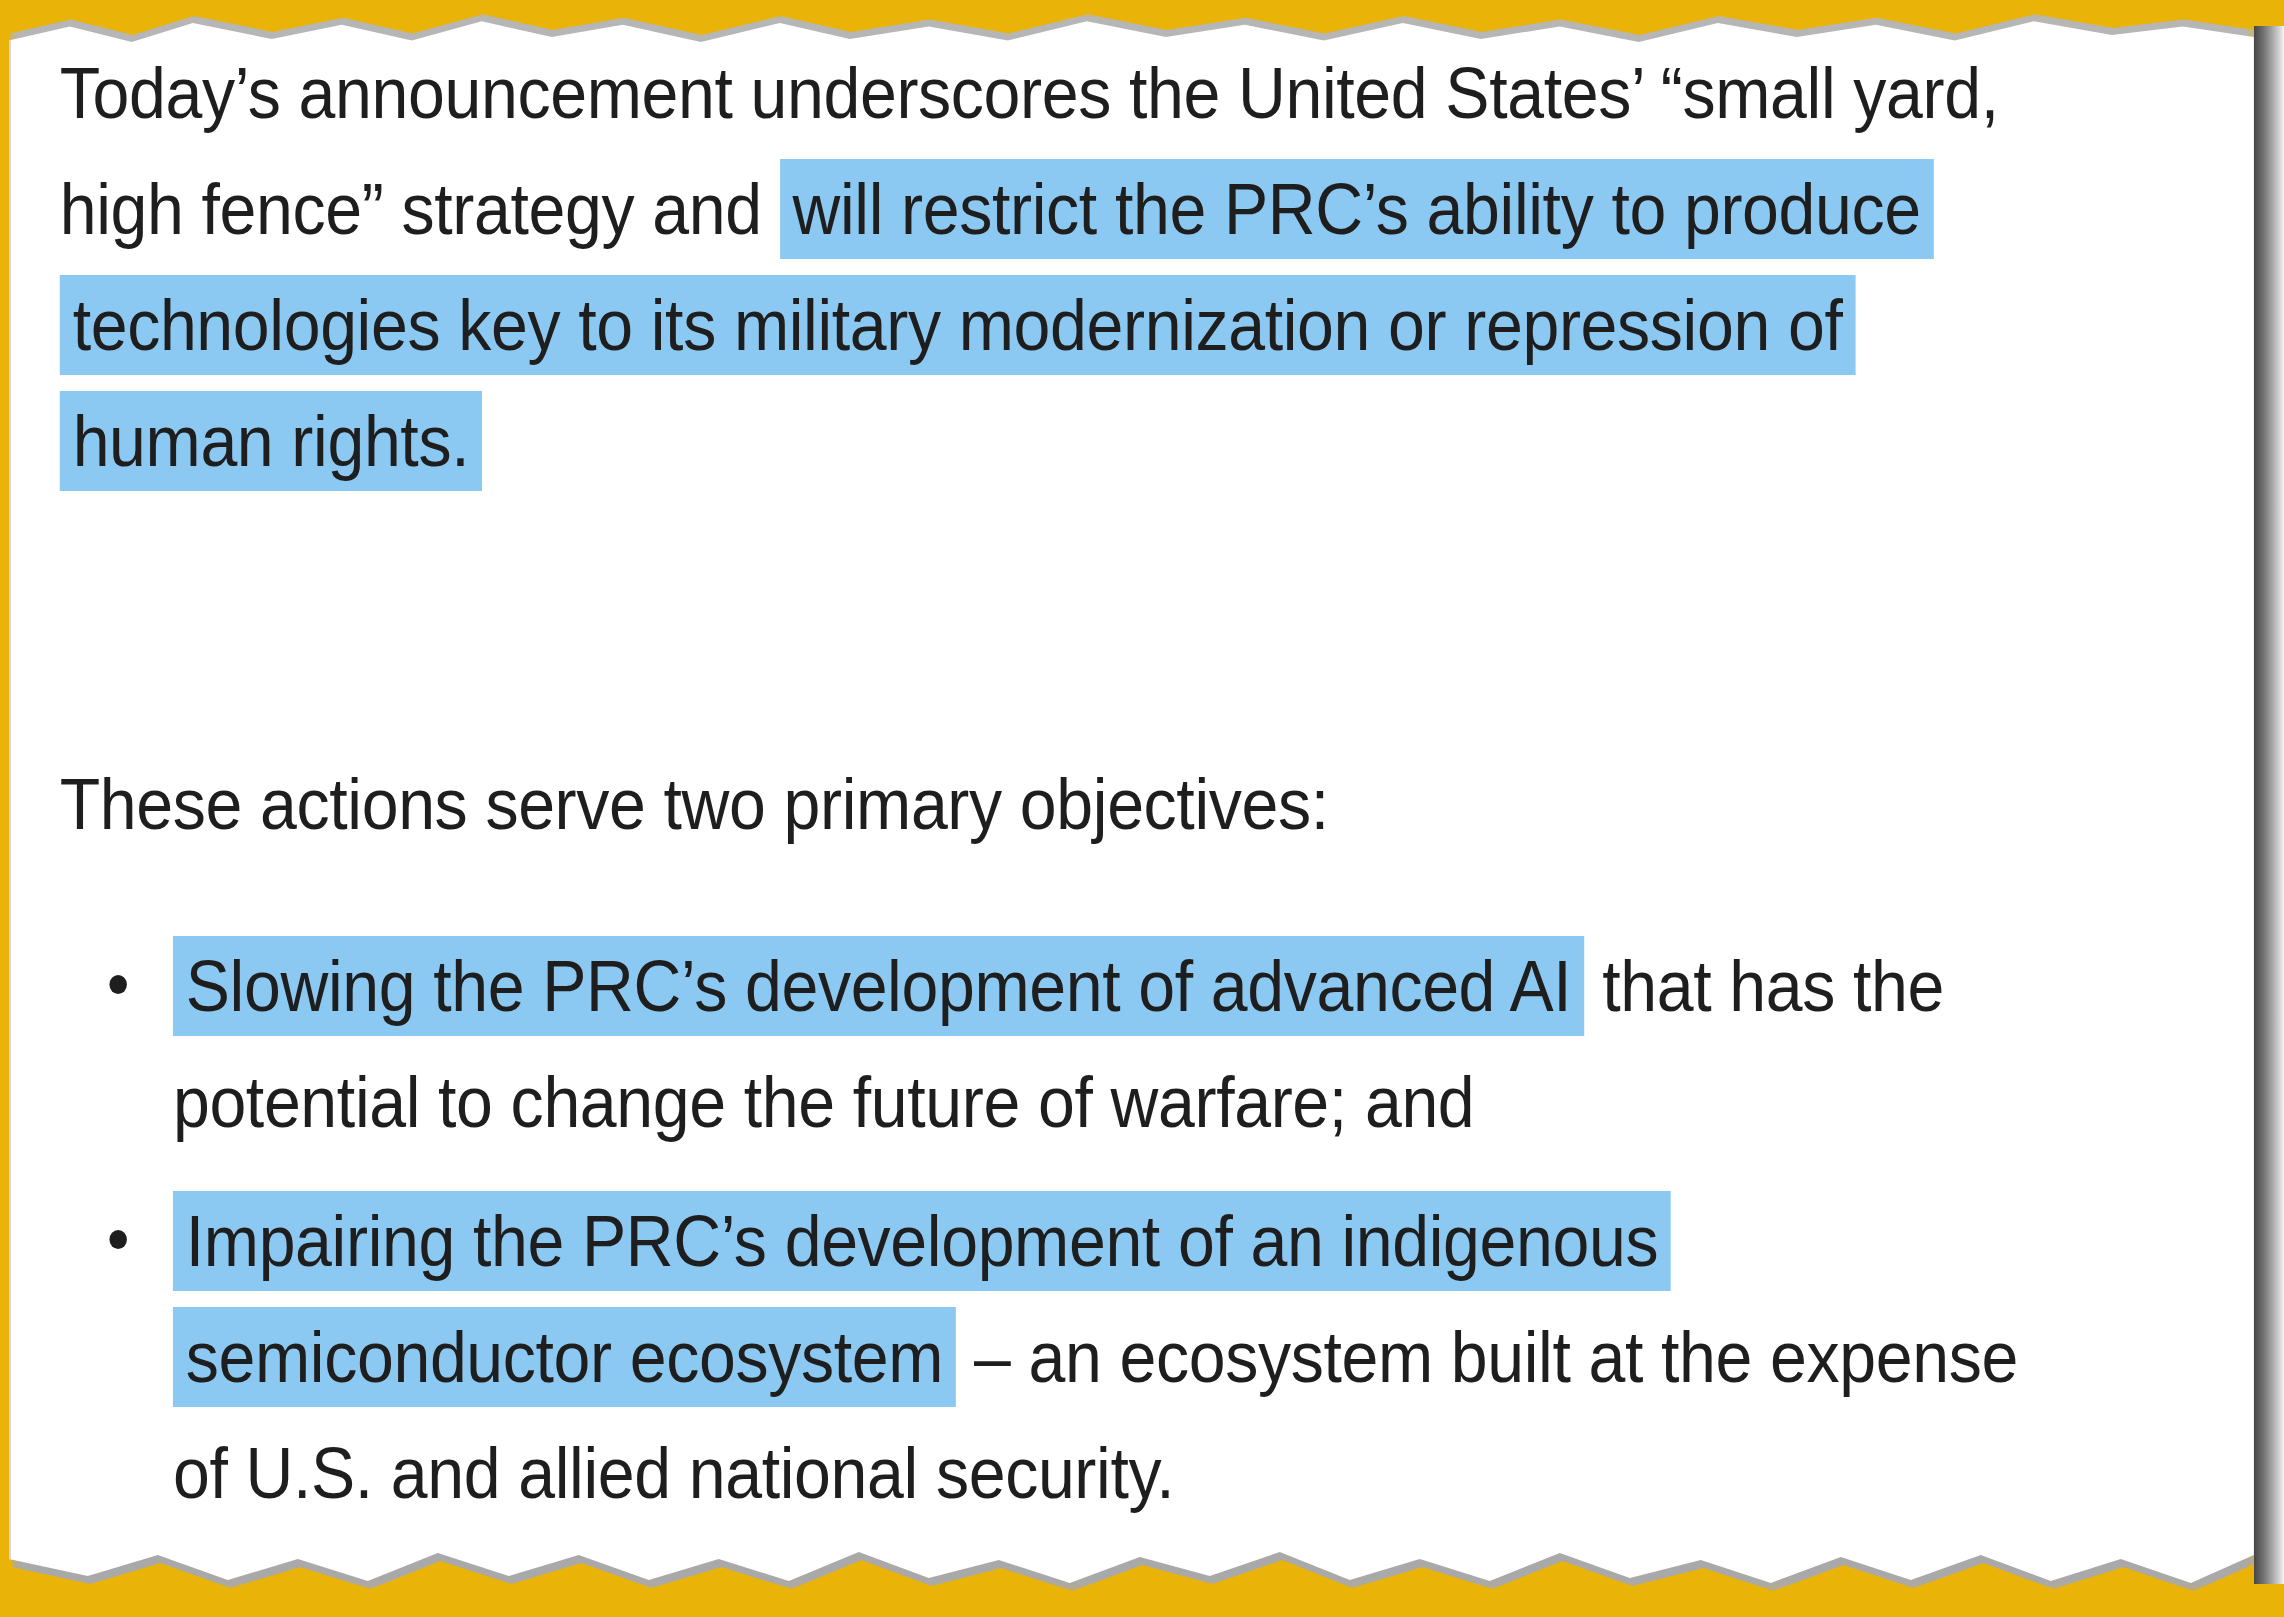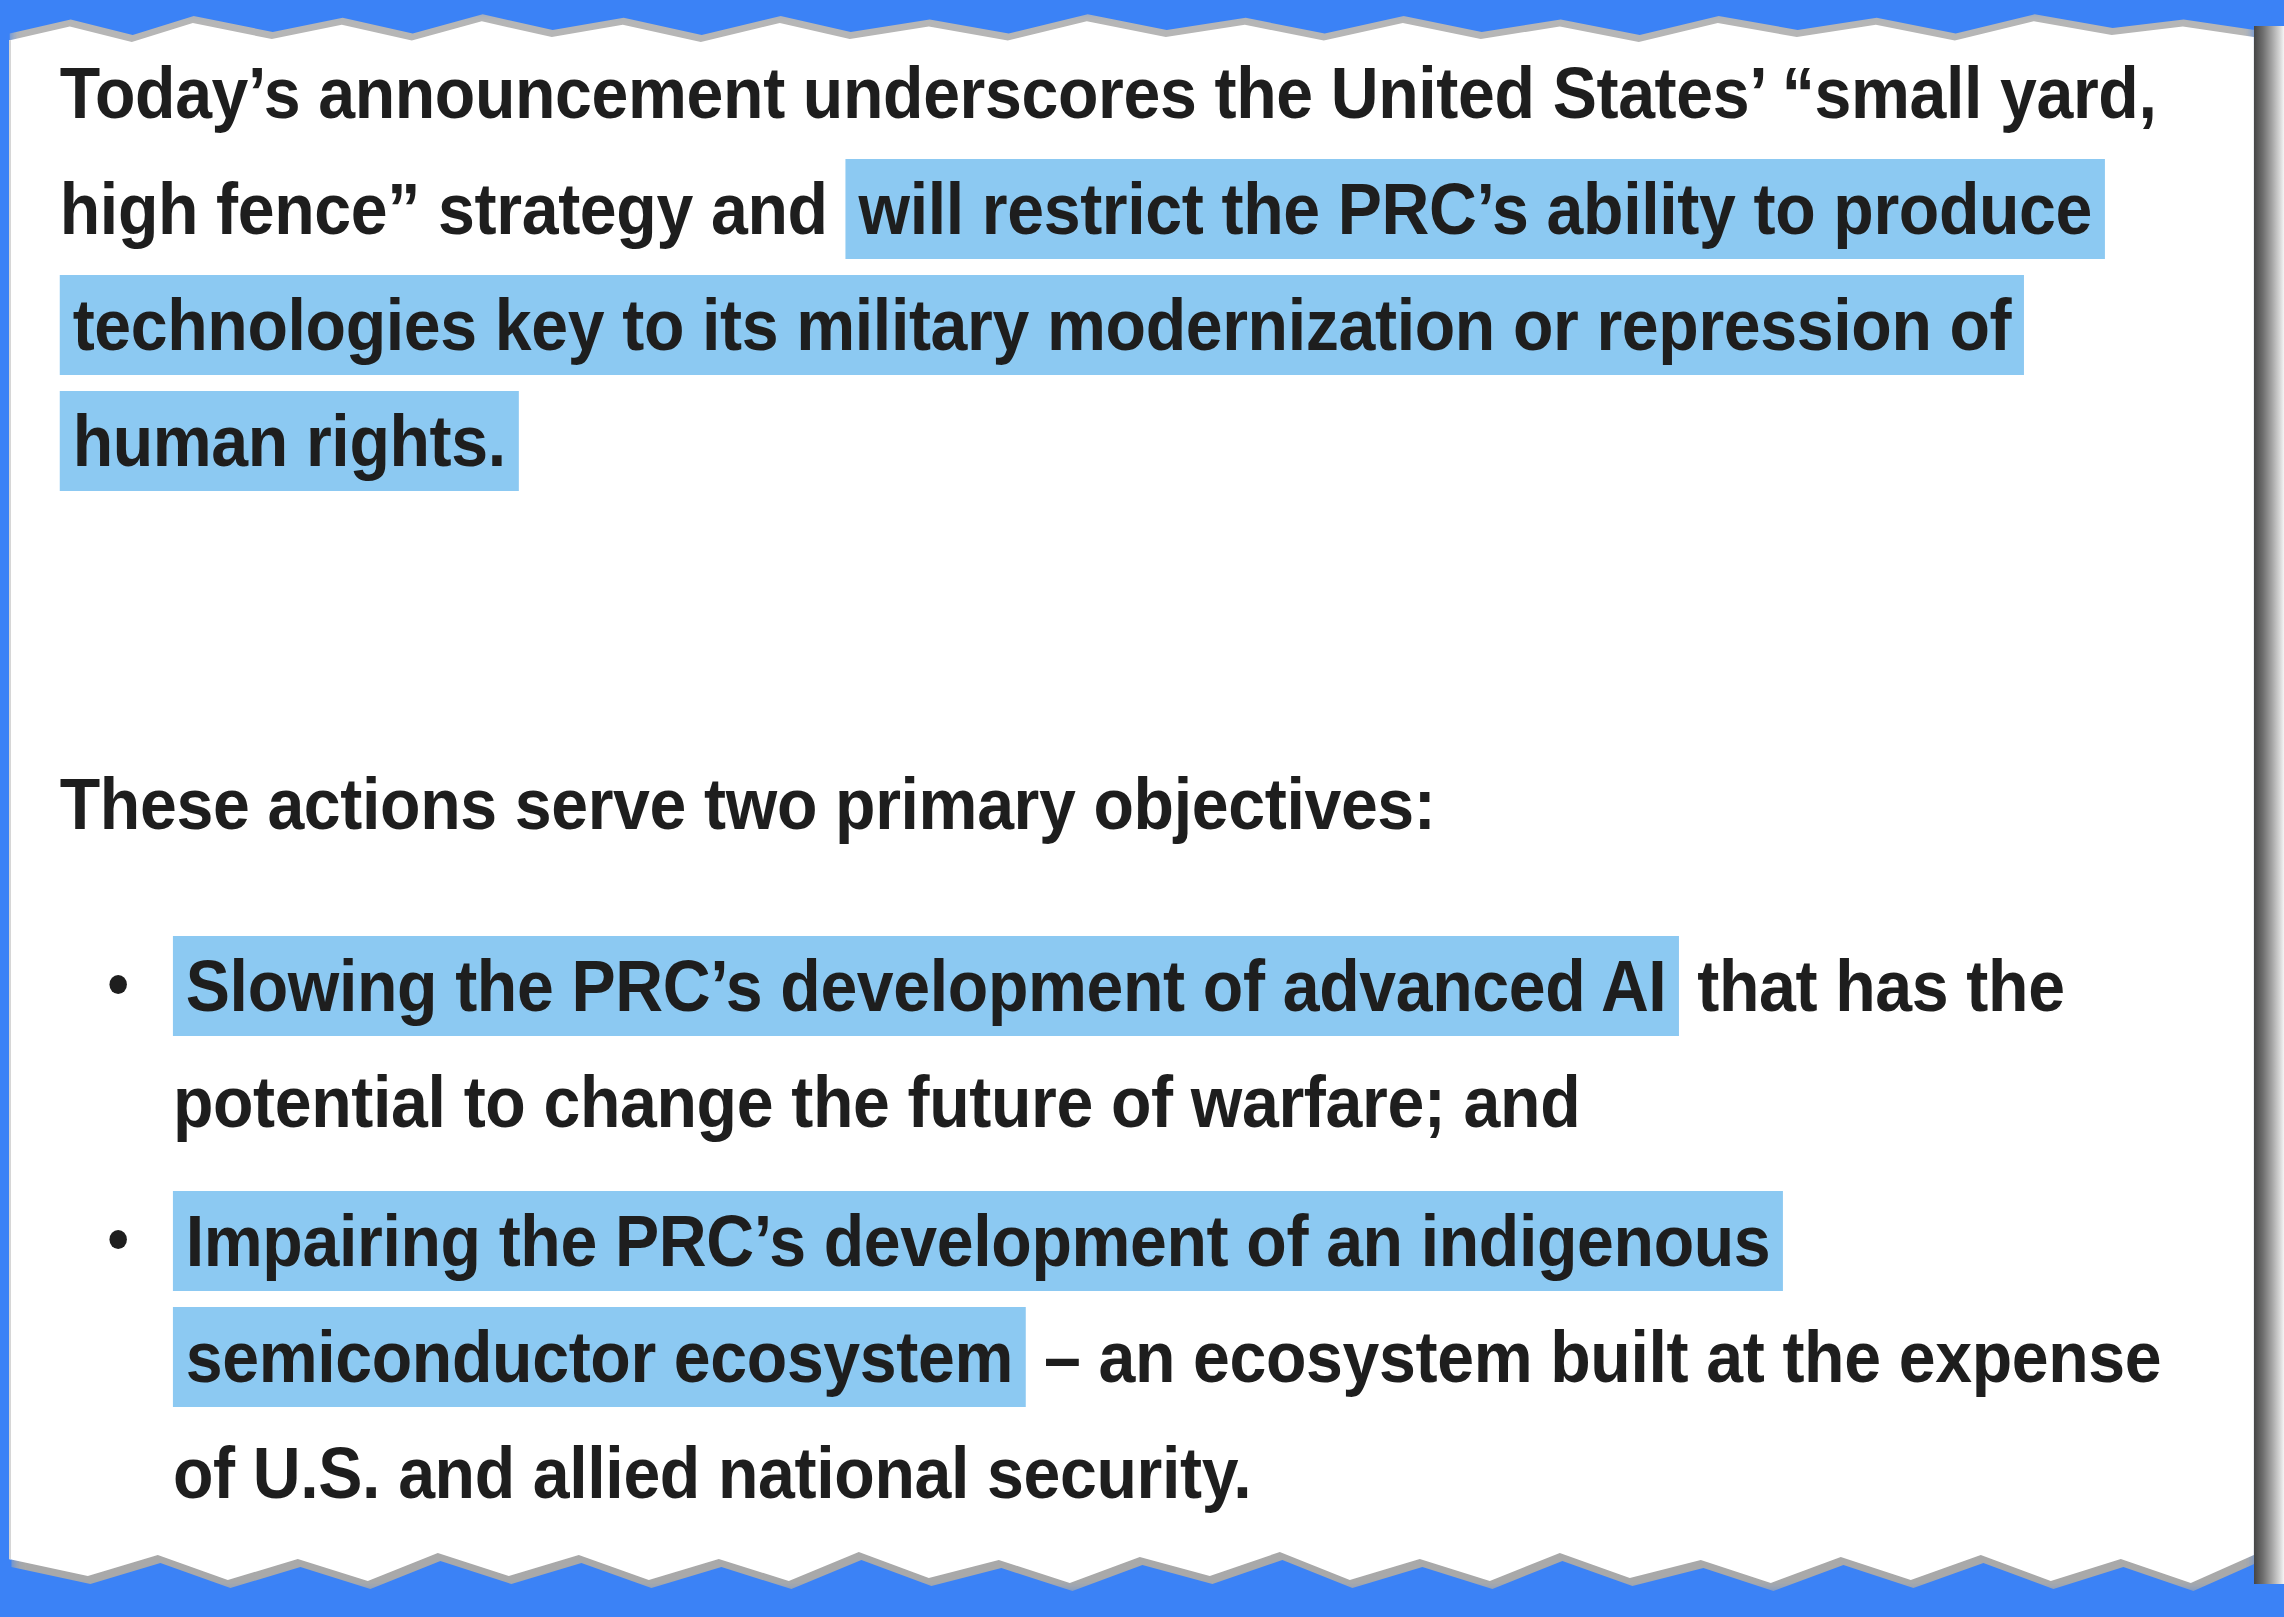--- a/index.html
+++ b/index.html
@@ -12,22 +12,21 @@
   html, body {
     margin: 0; padding: 0;
     background: #ffffff;
     font-family: "Liberation Sans", "DejaVu Sans", sans-serif;
   }
   .page-wrap {
     position: relative;
     width: 2284px;
     height: 1617px;
     overflow: hidden;
-    background: #3b82f6;
-    font-weight: bold;
+    background: #eab308;
   }
   
   .torn-shape {
     position: absolute;
     left: 8.8px; top: 16px;
     width: 2245px; height: 1569px;
     clip-path: polygon(
       0px 24.5px, 61px 10.5px, 123px 26px, 184px 7px, 263px 23px, 333px 8.8px,
       403px 24.5px, 473px 5.3px, 543px 21px, 614px 8.8px, 692px 26px, 771px 7px,
       841px 23px, 920px 10.5px, 999px 24.5px, 1078px 5.3px, 1157px 21px, 1236px 8.8px,

